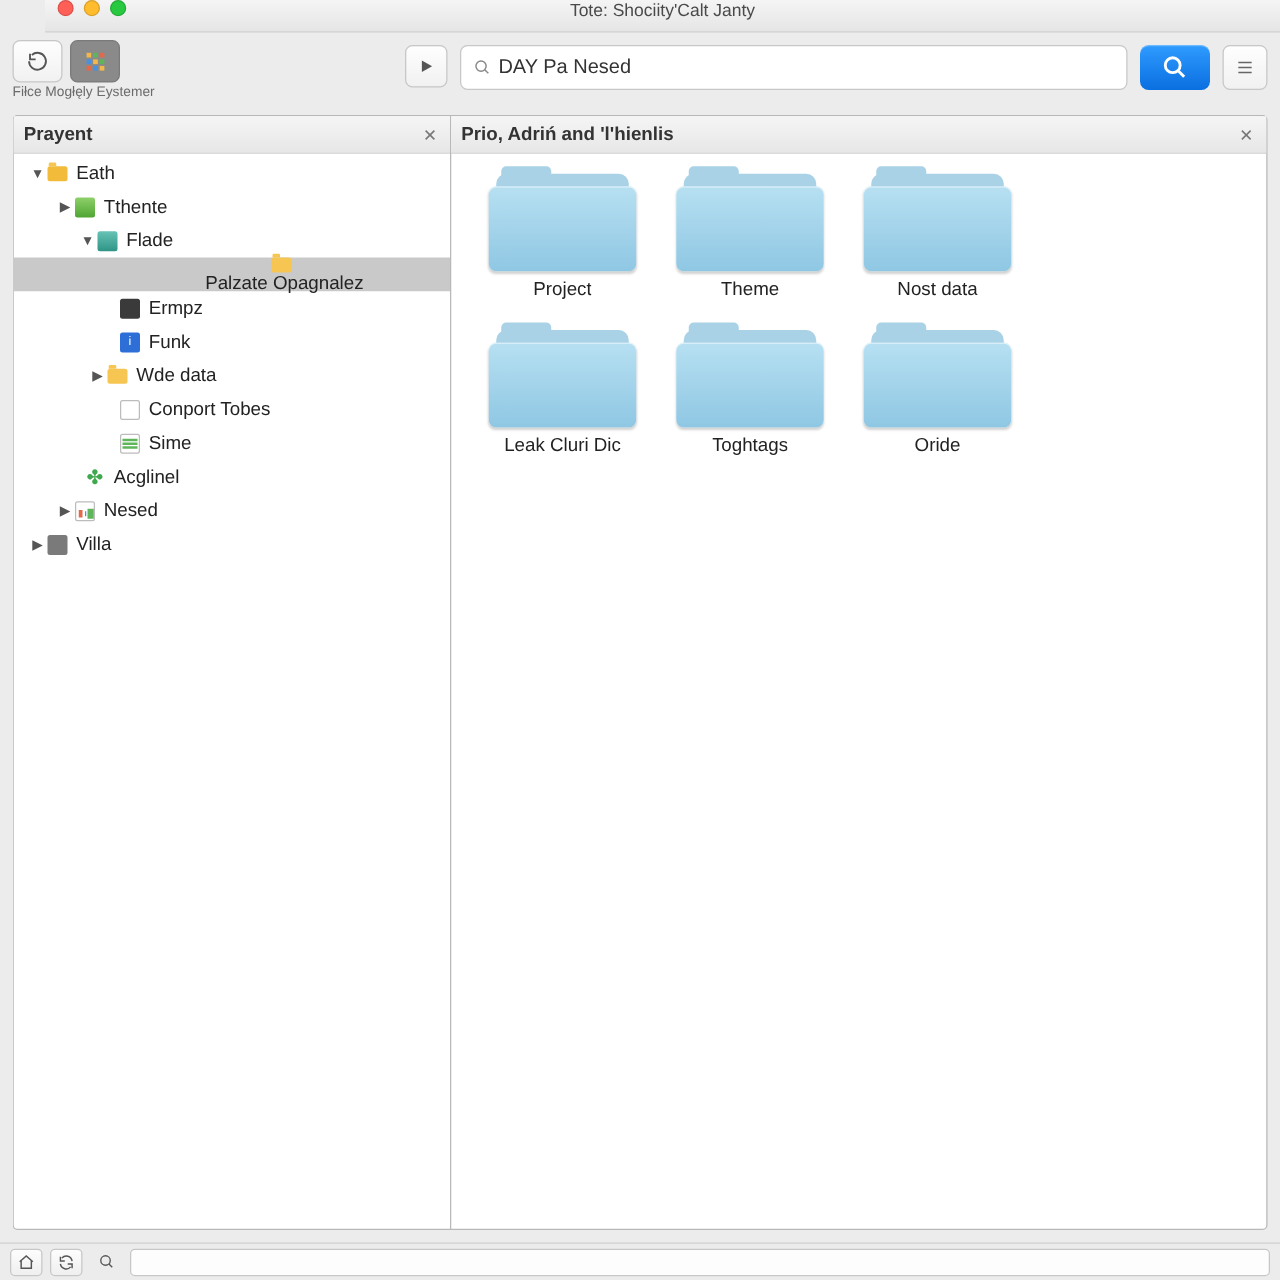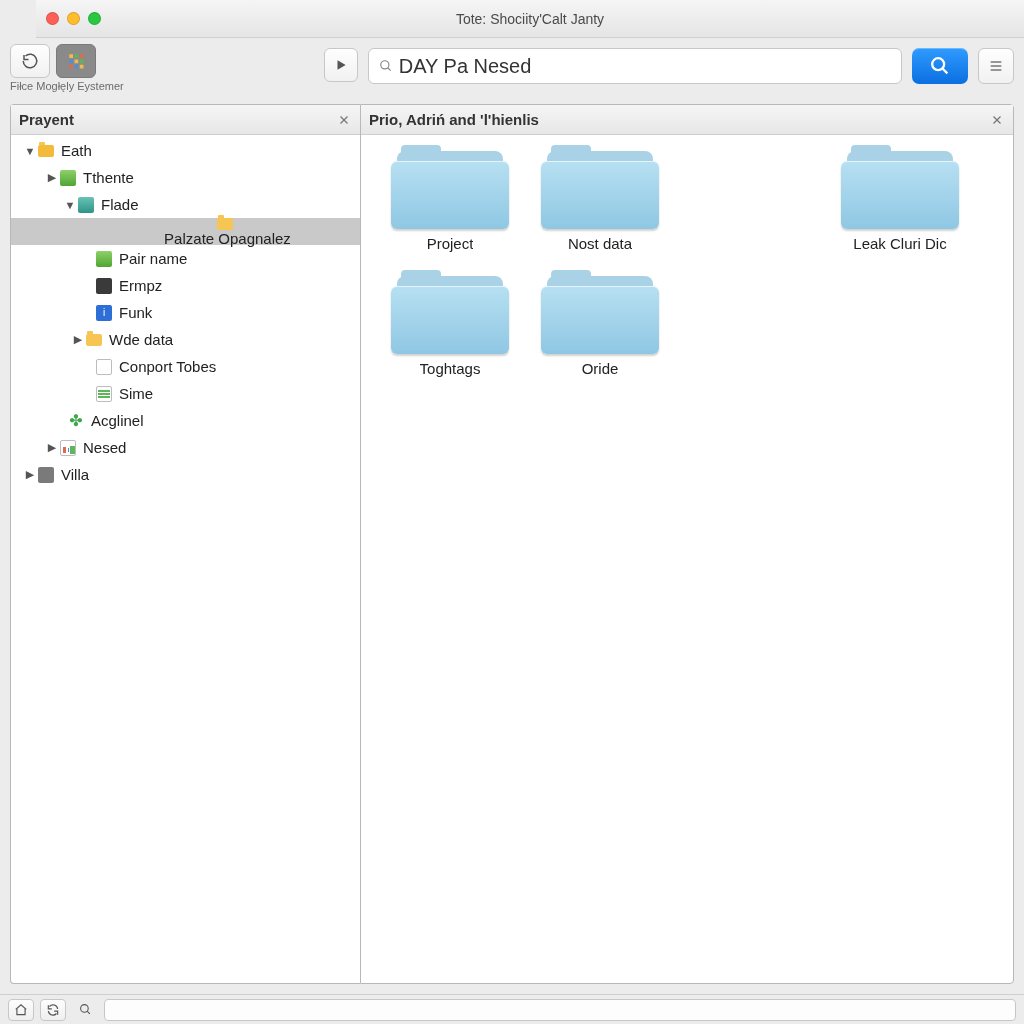--- a/index.html
+++ b/index.html
@@ -1,36 +1,36 @@
 <!DOCTYPE html>
 <html><head>
 <meta charset="utf-8">
 <style>
 * { margin: 0; padding: 0; box-sizing: border-box; font-family: -apple-system, "Helvetica Neue", Arial, sans-serif; }
 html, body { width: 1024px; height: 1024px; background: #ececec; overflow: hidden; }
 
 .window { width: 1024px; height: 1024px; display: flex; flex-direction: column; background: #ececec; }
 
 
-.titlebar { height: 38px; display: flex; align-items: center; position: relative; background: linear-gradient(#f5f5f5,#e5e5e5); border-bottom: 1px solid #d0d0d0; margin-left: 36px; }
+.titlebar { height: 26px; display: flex; align-items: flex-start; position: relative; background: linear-gradient(#f5f5f5,#e5e5e5); border-bottom: 1px solid #d0d0d0; margin-left: 36px; }
 .traffic { display: flex; gap: 8px; margin-left: 10px; }
 .dot { width: 13px; height: 13px; border-radius: 50%; border: 0.5px solid rgba(0,0,0,0.15); }
 .dot.red { background: #ff5f57; } .dot.yellow { background: #ffbd2e; } .dot.green { background: #28c840; }
 .title-text { position: absolute; width: 100%; text-align: center; font-size: 14px; color: #4a4a4a; font-weight: 500; pointer-events: none;}
 
 
 .toolbar { height: 66px; display: flex; align-items: flex-start; gap: 10px; padding: 6px 10px 0 10px; background: #ececec; }
 .tool-btn { width: 40px; height: 34px; border: 1px solid #c7c7c7; border-radius: 6px; background: linear-gradient(#fefefe,#f1f1f1); display: flex; align-items: center; justify-content: center; color: #555; }
 .tool-btn.grid { background:#8a8a8a; border-color:#7a7a7a; }
 .tool-label { font-size: 11px; color: #6b6b6b; margin-top:2px;}
 .tool-group { display:flex; flex-direction:column; align-items:flex-start;}
 .tool-group .row{display:flex; gap:6px;}
 .play-btn{width:34px;height:34px;border:1px solid #c7c7c7;border-radius:6px;background:linear-gradient(#fefefe,#f1f1f1);display:flex;align-items:center;justify-content:center;margin-top:4px;}
 .searchbox { flex: 1; height: 36px; border: 1px solid #c7c7c7; border-radius: 6px; background: #fff; display: flex; align-items: center; padding: 0 10px; margin-top:4px;}
-.searchbox input { border: none; outline: none; font-size: 20px; flex: 1; color:#333; }
+.searchbox input { border: none; outline: none; font-size: 16px; flex: 1; color:#333; }
 .searchbox .mag { color:#888; margin-right:6px; font-size:15px;}
 .search-btn { width: 56px; height: 36px; border-radius: 7px; background: linear-gradient(#2f9bff,#0a6fe0); display: flex; align-items: center; justify-content: center; margin-top:4px; box-shadow: inset 0 1px 0 rgba(255,255,255,.3);}
 .menu-btn { width: 36px; height: 36px; border:1px solid #c7c7c7; border-radius:6px; background:linear-gradient(#fefefe,#f1f1f1); display:flex; align-items:center; justify-content:center; margin-top:4px; color:#666;}
 
 
 .body { flex: 1; display: flex; padding: 0 10px 10px 10px; gap: 0; }
 .pane { background: #fff; border: 1px solid #b8b8b8; display: flex; flex-direction: column; }
 .pane.left { width: 350px; border-right: none; border-top-left-radius:4px; border-bottom-left-radius:4px;}
 .pane.right { flex: 1; border-top-right-radius:4px; border-bottom-right-radius:4px;}
 .pane-header { height: 30px; background: linear-gradient(#f5f5f5,#e7e7e7); border-bottom: 1px solid #cfcfcf; display:flex; align-items:center; padding:0 8px; font-size:15px; font-weight:600; color:#333; position:relative;}
@@ -184,26 +184,20 @@
           <span>Flade</span>
         </div>
         <div class="tree-row selected" style="padding-left:84px">
           <span class="tree-icon">
               <span class="folder-mini"></span>
             </span>
           <span>Palzate Opagnalez</span>
         </div>
         <div class="tree-row" style="padding-left:84px">
           <span class="tree-icon">
-              <span class="generic-icon i-green"></span>
-            </span>
-          <span>Pair name</span>
-        </div>
-        <div class="tree-row" style="padding-left:84px">
-          <span class="tree-icon">
               <span class="generic-icon i-dark"></span>
             </span>
           <span>Ermpz</span>
         </div>
         <div class="tree-row" style="padding-left:70px">
           <span class="disclosure"></span>
           <span class="tree-icon">
               <span class="generic-icon i-blue">i</span>
             </span>
           <span>Funk</span>
@@ -267,20 +261,28 @@
               <div class="folder-front"></div>
             </div>
           <div class="folder-label">Project</div>
         </div>
         <div class="folder-item">
           <div class="folder-big">
               <div class="folder-tab"></div>
               <div class="folder-back"></div>
               <div class="folder-front"></div>
             </div>
+          <div class="folder-label">Theme</div>
+        </div>
+        <div class="folder-item">
+          <div class="folder-big">
+              <div class="folder-tab"></div>
+              <div class="folder-back"></div>
+              <div class="folder-front"></div>
+            </div>
           <div class="folder-label">Nost data</div>
         </div>
         <div></div>
         <div class="folder-item">
           <div class="folder-big">
               <div class="folder-tab"></div>
               <div class="folder-back"></div>
               <div class="folder-front"></div>
             </div>
           <div class="folder-label">Leak Cluri Dic</div>

